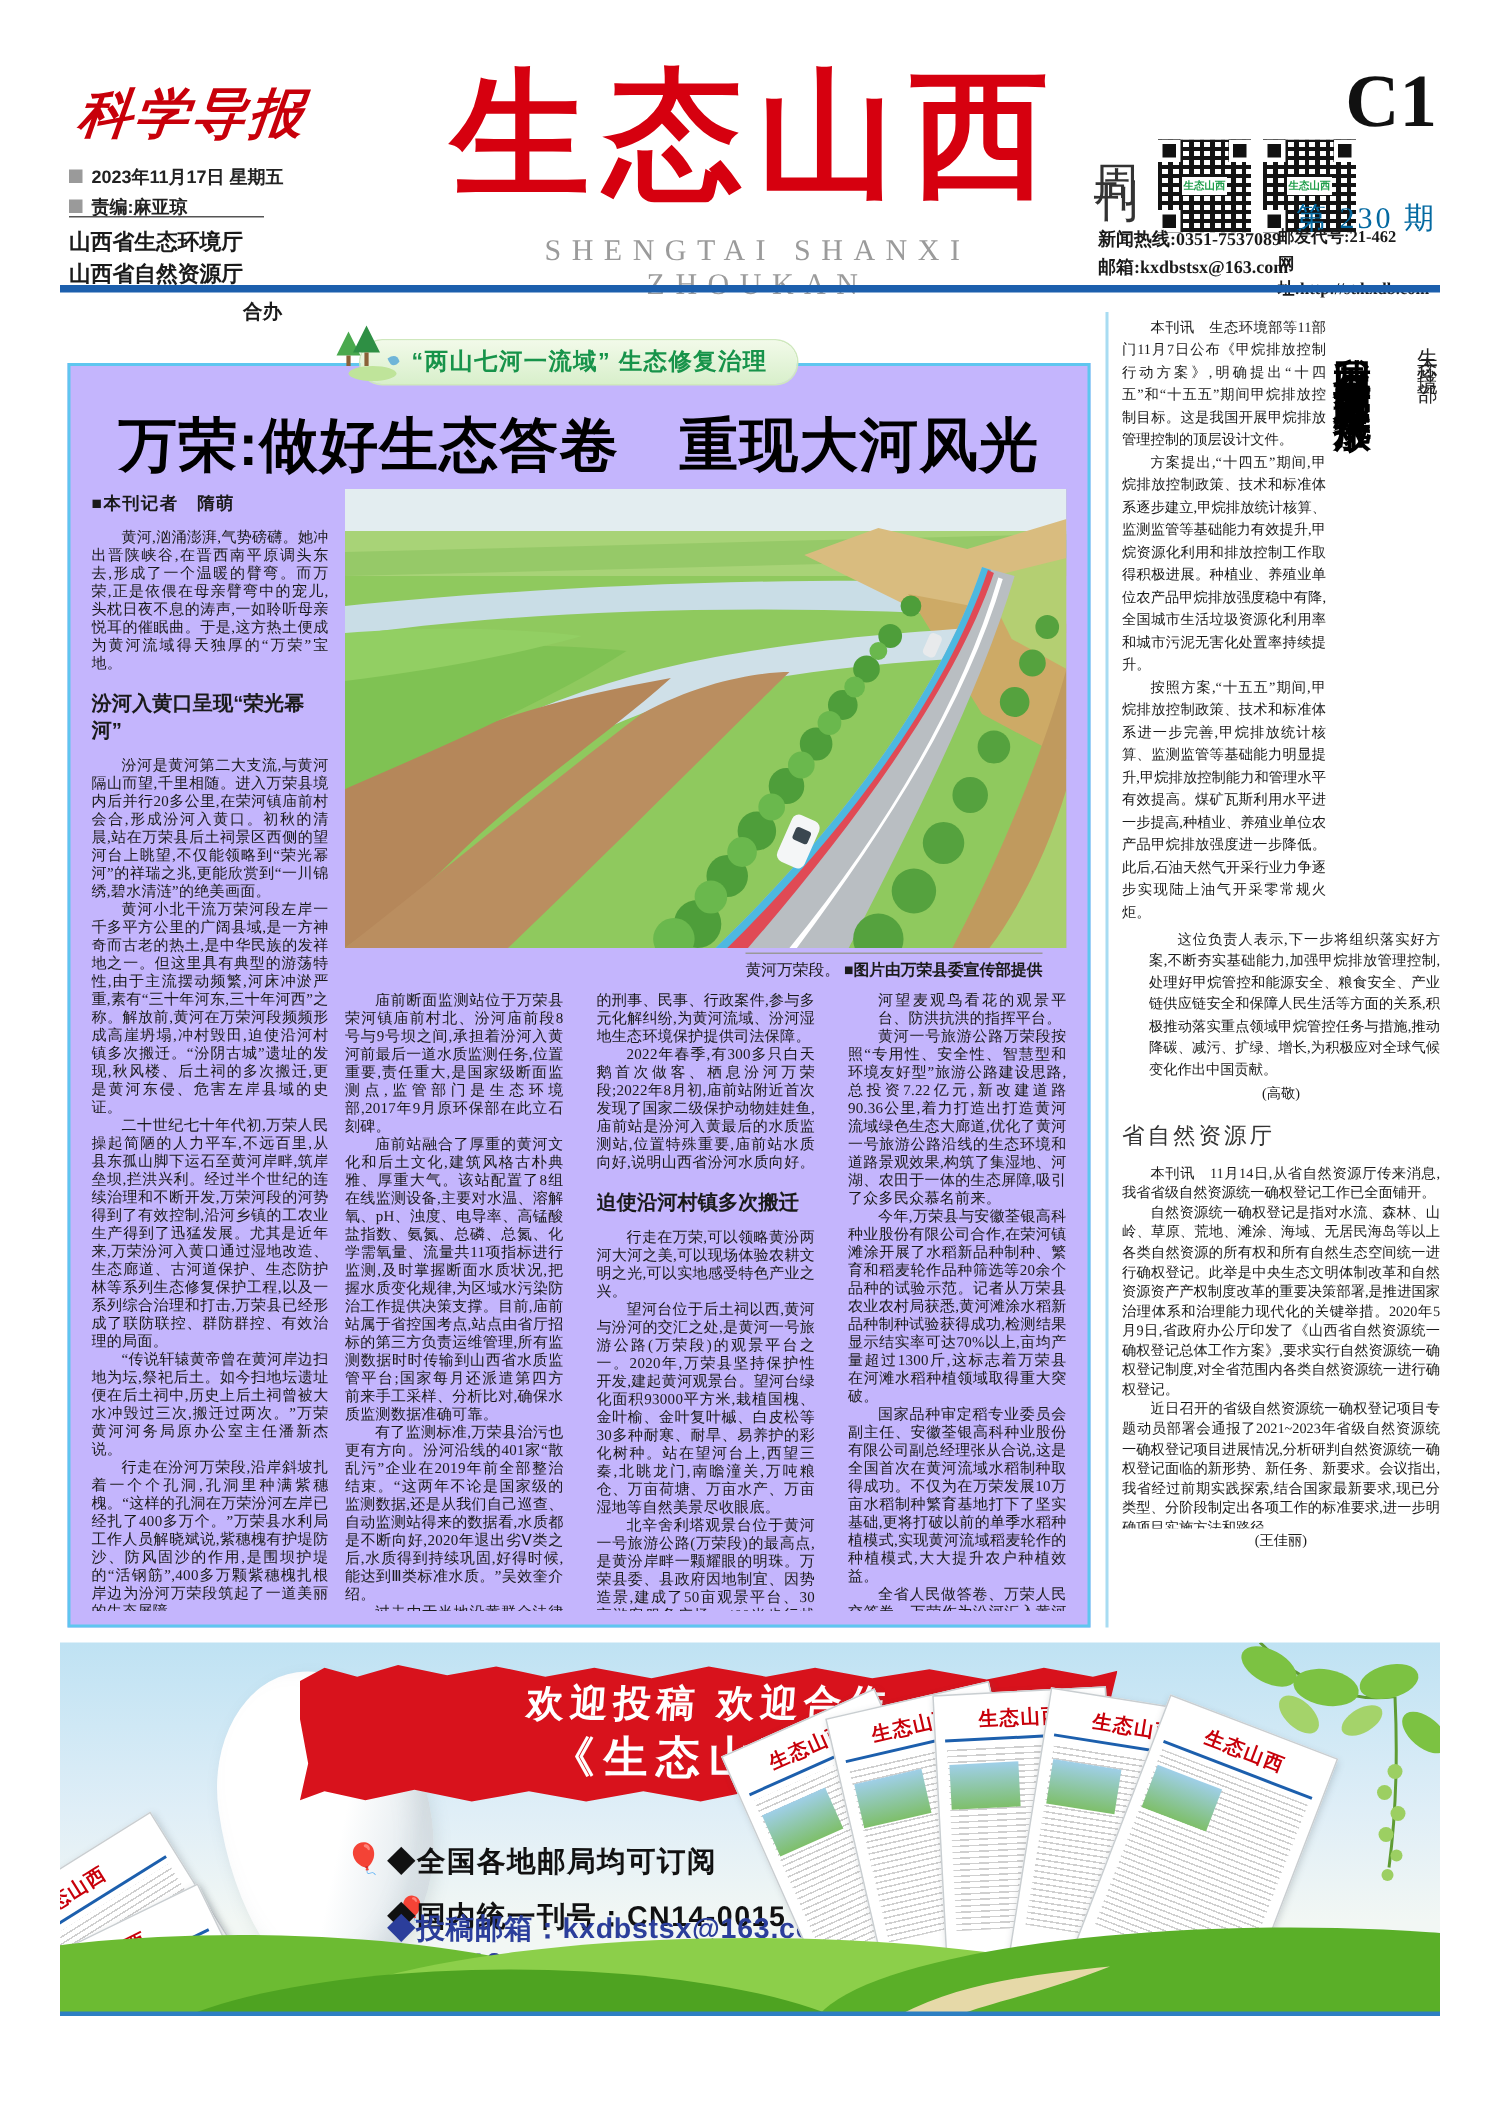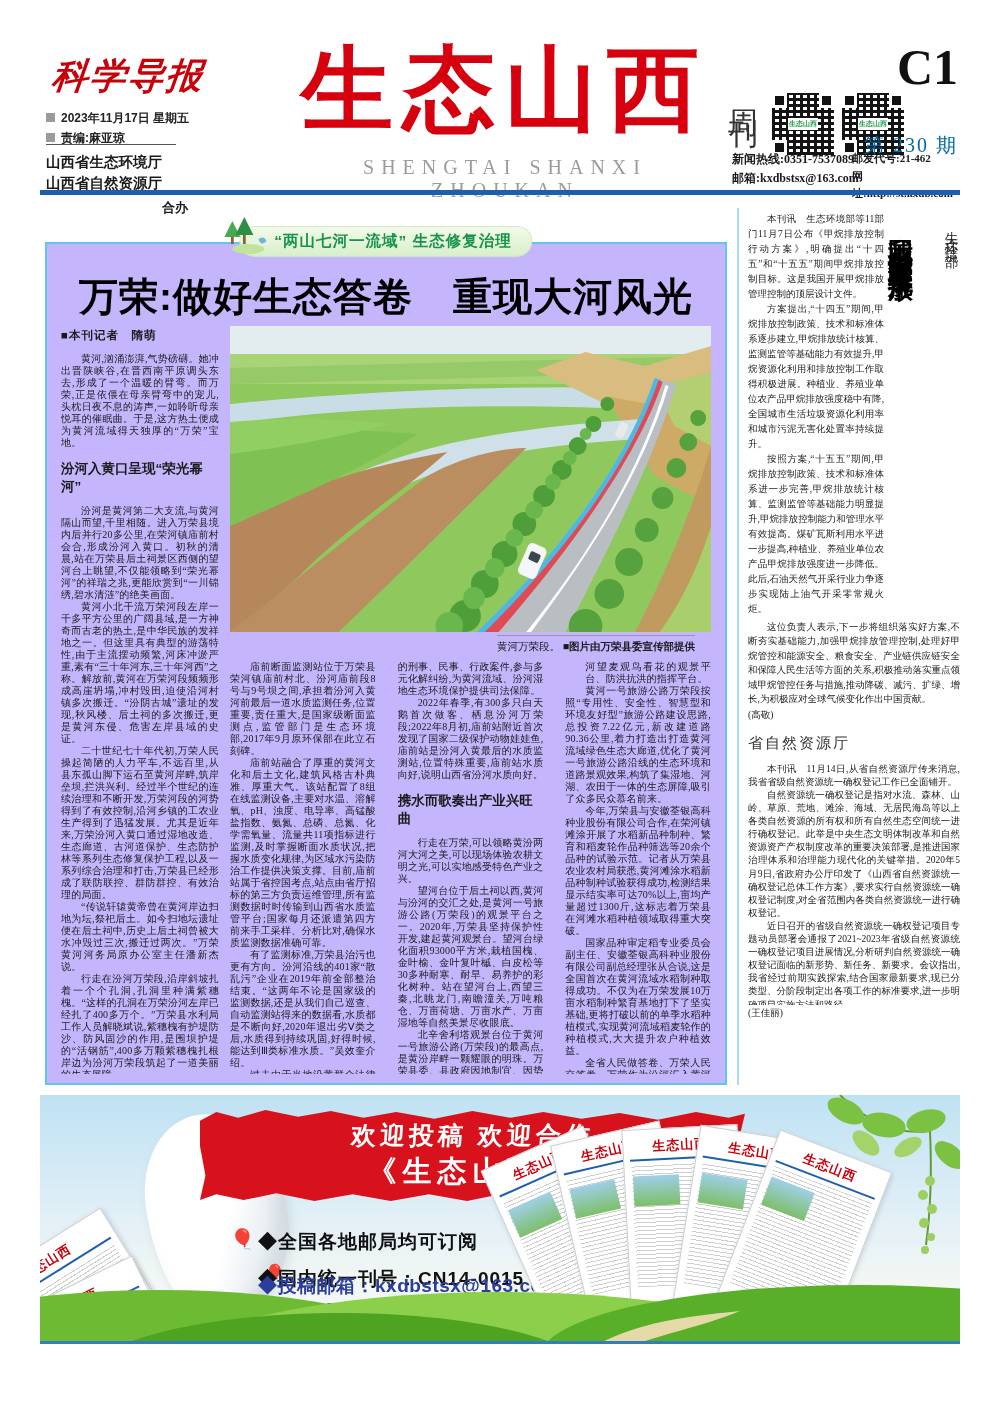--- a/index.html
+++ b/index.html
@@ -55,22 +55,22 @@
   
   .vline { position:absolute; left:737px; top:208px; width:2px; height:877px; background:#a8dcf2; }
   .sidebar { position:absolute; left:748px; top:212px; width:212px; height:873px; overflow:hidden; }
   .sb1-flex { display:flex; height:402px; }
   .sb1-body { width:136px; flex:none; overflow:hidden; }
   .sb-para { font-size:9.5px; line-height:1.52; text-align:justify; text-indent:2em; }
   .sb1-body .sb-para { line-height:1.58; }
   .sb1-strip { position:relative; flex:1; }
   .sb1-kicker { position:absolute; right:0; top:8px; writing-mode:vertical-rl; font-size:13.5px; letter-spacing:6px; color:#222; font-family:"Liberation Sans",sans-serif; }
   .sb1-title { position:absolute; left:0px; top:6px; writing-mode:vertical-rl; font-size:25px; font-weight:900; letter-spacing:3px; color:#000; font-family:"Liberation Serif",serif; }
-  .sb1-tail { margin-top:6px; }
-  .sb-author { text-align:left; font-size:9.5px; margin-top:2px; }
+  .sb1-tail { margin-top:6px;margin-left:18px; }
+  .sb-author { text-align:center; font-size:9.5px; margin-top:2px; }
   .sb2 { margin-top:12px; }
   .sb2-kicker { font-size:15px; color:#333; font-family:"Liberation Sans",sans-serif; letter-spacing:2px; }
   .sb2-title { margin-top:8px; font-size:21.5px; font-weight:900; line-height:1.3; font-family:"Liberation Sans",sans-serif; color:#000; }
   .sb2-body { margin-top:10px; height:242px; overflow:hidden; }
   .sb2-body .sb-para { line-height:1.38; }
 
   
   .ad { position:absolute; left:40px; top:1095px; width:920px; height:248px; background:linear-gradient(180deg,#bfe2f3 0%, #dfeef7 45%, #f2f7f4 75%); overflow:hidden; }
   .ad-bottom-rule { position:absolute; left:40px; top:1341px; width:920px; height:3px; background:#2d7fc2; }
   .banner { position:absolute; left:160px; top:12px; width:545px; height:98px; background:#d8121c; clip-path:polygon(0% 14%,3% 5%,7% 11%,12% 3%,18% 10%,24% 4%,30% 11%,36% 5%,43% 12%,50% 4%,57% 11%,63% 5%,70% 12%,77% 6%,84% 13%,91% 5%,97% 11%,100% 7%,99% 30%,100% 55%,98% 80%,100% 94%,95% 89%,90% 96%,84% 88%,77% 95%,70% 87%,63% 95%,56% 88%,49% 96%,42% 89%,35% 96%,28% 89%,21% 96%,14% 88%,8% 95%,3% 89%,0% 95%,1% 70%,0% 40%); }
@@ -241,21 +241,21 @@
           <div class="cols3">
             <div class="colB">
               <p class="para">庙前断面监测站位于万荣县荣河镇庙前村北、汾河庙前段8号与9号坝之间,承担着汾河入黄河前最后一道水质监测任务,位置重要,责任重大,是国家级断面监测点,监管部门是生态环境部,2017年9月原环保部在此立石刻碑。</p>
               <p class="para">庙前站融合了厚重的黄河文化和后土文化,建筑风格古朴典雅、厚重大气。该站配置了8组在线监测设备,主要对水温、溶解氧、pH、浊度、电导率、高锰酸盐指数、氨氮、总磷、总氮、化学需氧量、流量共11项指标进行监测,及时掌握断面水质状况,把握水质变化规律,为区域水污染防治工作提供决策支撑。目前,庙前站属于省控国考点,站点由省厅招标的第三方负责运维管理,所有监测数据时时传输到山西省水质监管平台;国家每月还派遣第四方前来手工采样、分析比对,确保水质监测数据准确可靠。</p>
               <p class="para">有了监测标准,万荣县治污也更有方向。汾河沿线的401家“散乱污”企业在2019年前全部整治结束。“这两年不论是国家级的监测数据,还是从我们自己巡查、自动监测站得来的数据看,水质都是不断向好,2020年退出劣Ⅴ类之后,水质得到持续巩固,好得时候,能达到Ⅲ类标准水质。”吴效奎介绍。</p>
               <p class="para">过去由于当地沿黄群众法律意识不高,非法采砂、非法伐木的违法行为时有发生,对黄河流域生态环境造成了严重破坏。2021年3月,省法院、省检察院在庙前站设立黄河汾河生态环境司法保护基地,全省首家环境资源法庭在万荣法院荣河法庭挂牌成立,主要受理涉及环境资源</p>
             </div>
             <div class="colB">
               <p class="para" style="text-indent:0;">的刑事、民事、行政案件,参与多元化解纠纷,为黄河流域、汾河湿地生态环境保护提供司法保障。</p>
               <p class="para">2022年春季,有300多只白天鹅首次做客、栖息汾河万荣段;2022年8月初,庙前站附近首次发现了国家二级保护动物娃娃鱼,庙前站是汾河入黄最后的水质监测站,位置特殊重要,庙前站水质向好,说明山西省汾河水质向好。</p>
-              <h3 class="subhead">携水而歌奏出产业兴旺曲</h3>
+              <h3 class="subhead">迫使沿河村镇多次搬迁</h3>
               <p class="para">行走在万荣,可以领略黄汾两河大河之美,可以现场体验农耕文明之光,可以实地感受特色产业之兴。</p>
               <p class="para">望河台位于后土祠以西,黄河与汾河的交汇之处,是黄河一号旅游公路(万荣段)的观景平台之一。2020年,万荣县坚持保护性开发,建起黄河观景台。望河台绿化面积93000平方米,栽植国槐、金叶榆、金叶复叶槭、白皮松等30多种耐寒、耐旱、易养护的彩化树种。站在望河台上,西望三秦,北眺龙门,南瞻潼关,万吨粮仓、万亩荷塘、万亩水产、万亩湿地等自然美景尽收眼底。</p>
               <p class="para">北辛舍利塔观景台位于黄河一号旅游公路(万荣段)的最高点,是黄汾岸畔一颗耀眼的明珠。万荣县委、县政府因地制宜、因势造景,建成了50亩观景平台、30亩游客服务广场、400米步行栈道、40亩花海,完成了200亩荒山荒沟生态修复,让北辛舍利塔观景台成为山水林田湖草沙综合治理的生态平台、黄河一号旅游公路的休息平台、农旅融合的休闲平台、巡</p>
             </div>
             <div class="colB">
               <p class="para" style="text-indent:0;margin-left:20px;">河望麦观鸟看花的观景平台、防洪抗洪的指挥平台。</p>
               <p class="para">黄河一号旅游公路万荣段按照“专用性、安全性、智慧型和环境友好型”旅游公路建设思路,总投资7.22亿元,新改建道路90.36公里,着力打造出打造黄河流域绿色生态大廊道,优化了黄河一号旅游公路沿线的生态环境和道路景观效果,构筑了集湿地、河湖、农田于一体的生态屏障,吸引了众多民众慕名前来。</p>
               <p class="para">今年,万荣县与安徽荃银高科种业股份有限公司合作,在荣河镇滩涂开展了水稻新品种制种、繁育和稻麦轮作品种筛选等20余个品种的试验示范。记者从万荣县农业农村局获悉,黄河滩涂水稻新品种制种试验获得成功,检测结果显示结实率可达70%以上,亩均产量超过1300斤,这标志着万荣县在河滩水稻种植领域取得重大突破。</p>
               <p class="para">国家品种审定稻专业委员会副主任、安徽荃银高科种业股份有限公司副总经理张从合说,这是全国首次在黄河流域水稻制种取得成功。不仅为在万荣发展10万亩水稻制种繁育基地打下了坚实基础,更将打破以前的单季水稻种植模式,实现黄河流域稻麦轮作的种植模式,大大提升农户种植效益。</p>
               <p class="para">全省人民做答卷、万荣人民交答卷。万荣作为汾河汇入黄河的最后一道关口,改善汾河水就是改善黄河水。如今,这里碧波荡漾、一派大河风光。万荣交出了黄汾流域(万荣段)生态保护和高质量发展优异答卷,让“一泓清水入黄河”成为万荣高质量发展的最好阐释。</p>

